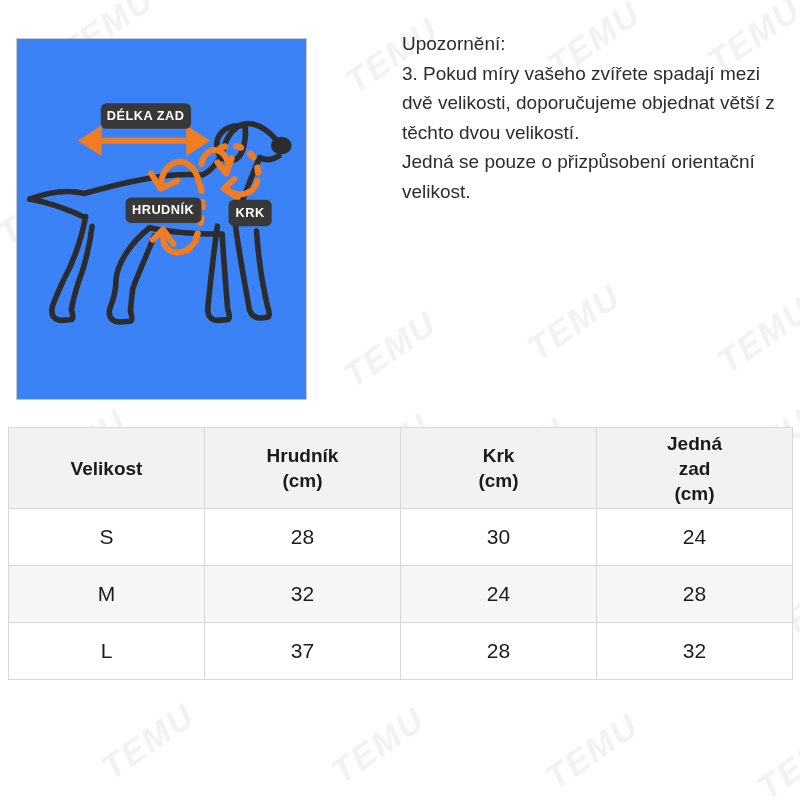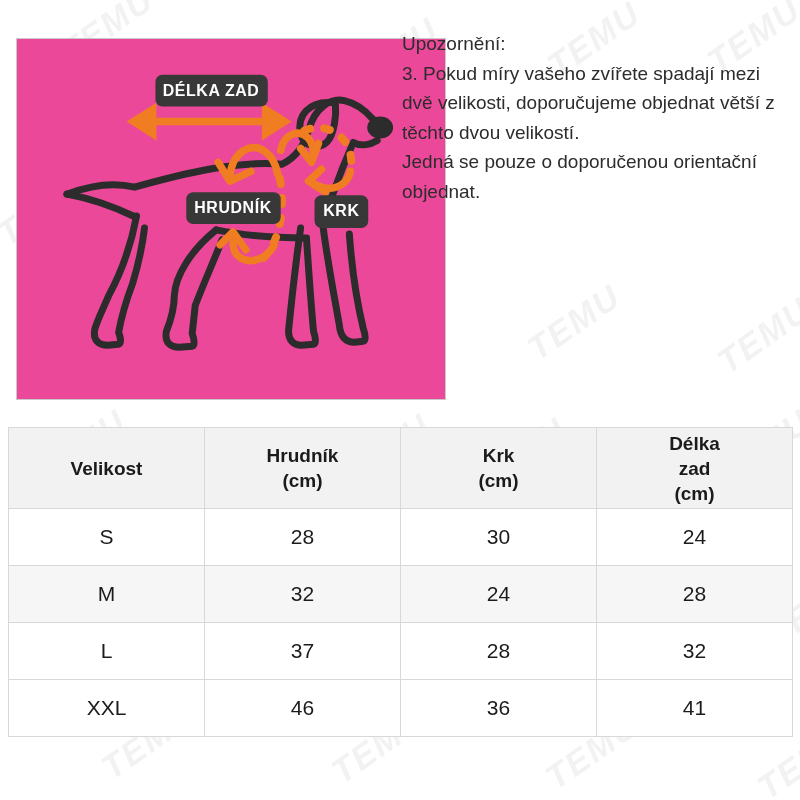--- a/index.html
+++ b/index.html
@@ -13,22 +13,22 @@
   #watermark-layer{position:absolute;inset:0;z-index:0;pointer-events:none;}
   #watermark-layer span{
     position:absolute;
     font:italic 700 34px "Liberation Sans",sans-serif;
     letter-spacing:2px;white-space:nowrap;
     color:rgba(95,85,90,0.08);
     transform:rotate(-35deg);
   }
   
   .diagram-box{
-    position:absolute;left:16px;top:38px;width:430px;height:362px;
-    border:1px solid #c9c9c9;background:#ec4899;box-sizing:border-box;z-index:1;text-decoration:underline;
+    position:absolute;left:16px;top:38px;width:291px;height:362px;
+    border:1px solid #c9c9c9;background:#3b82f6;box-sizing:border-box;z-index:1;text-decoration:underline;
   }
   .diagram-box svg{display:block;width:100%;height:100%;}
   .chip-label{
     fill:#ffffff;font-family:"Liberation Sans",sans-serif;
     font-weight:700;font-size:16px;letter-spacing:.6px;
     text-anchor:middle;dominant-baseline:middle;
   }
   
   .notice{
     position:absolute;left:402px;top:29px;width:392px;z-index:1;
@@ -144,32 +144,32 @@
         <rect x="265" y="157" width="54" height="33" rx="7" fill="#383838"></rect>
         <text class="chip-label" x="292" y="174">KRK</text>
       </g>
     </g>
   </svg>
 </div>
 
 <div class="notice">
   <p>Upozornění:</p>
   <p>3. Pokud míry vašeho zvířete spadají mezi dvě velikosti, doporučujeme objednat větší z těchto dvou velikostí.</p>
-  <p>Jedná se pouze o doporučenou orientační objednat.</p>
+  <p>Jedná se pouze o přizpůsobení orientační velikost.</p>
 </div>
 
 <table class="size-table">
   <thead>
       <tr>
         <th>Velikost</th>
         <th>Hrudník
 (cm)</th>
         <th>Krk
 (cm)</th>
-        <th>Délka
+        <th>Jedná
 zad
 (cm)</th>
       </tr>
     </thead>
   <tbody>
       <tr>
         <td>S</td>
         <td>28</td>
         <td>30</td>
         <td>24</td>
@@ -179,20 +179,14 @@
         <td>32</td>
         <td>24</td>
         <td>28</td>
       </tr>
       <tr>
         <td>L</td>
         <td>37</td>
         <td>28</td>
         <td>32</td>
       </tr>
-      <tr>
-        <td>XXL</td>
-        <td>46</td>
-        <td>36</td>
-        <td>41</td>
-      </tr>
     </tbody>
 </table>
 
 </body></html>

